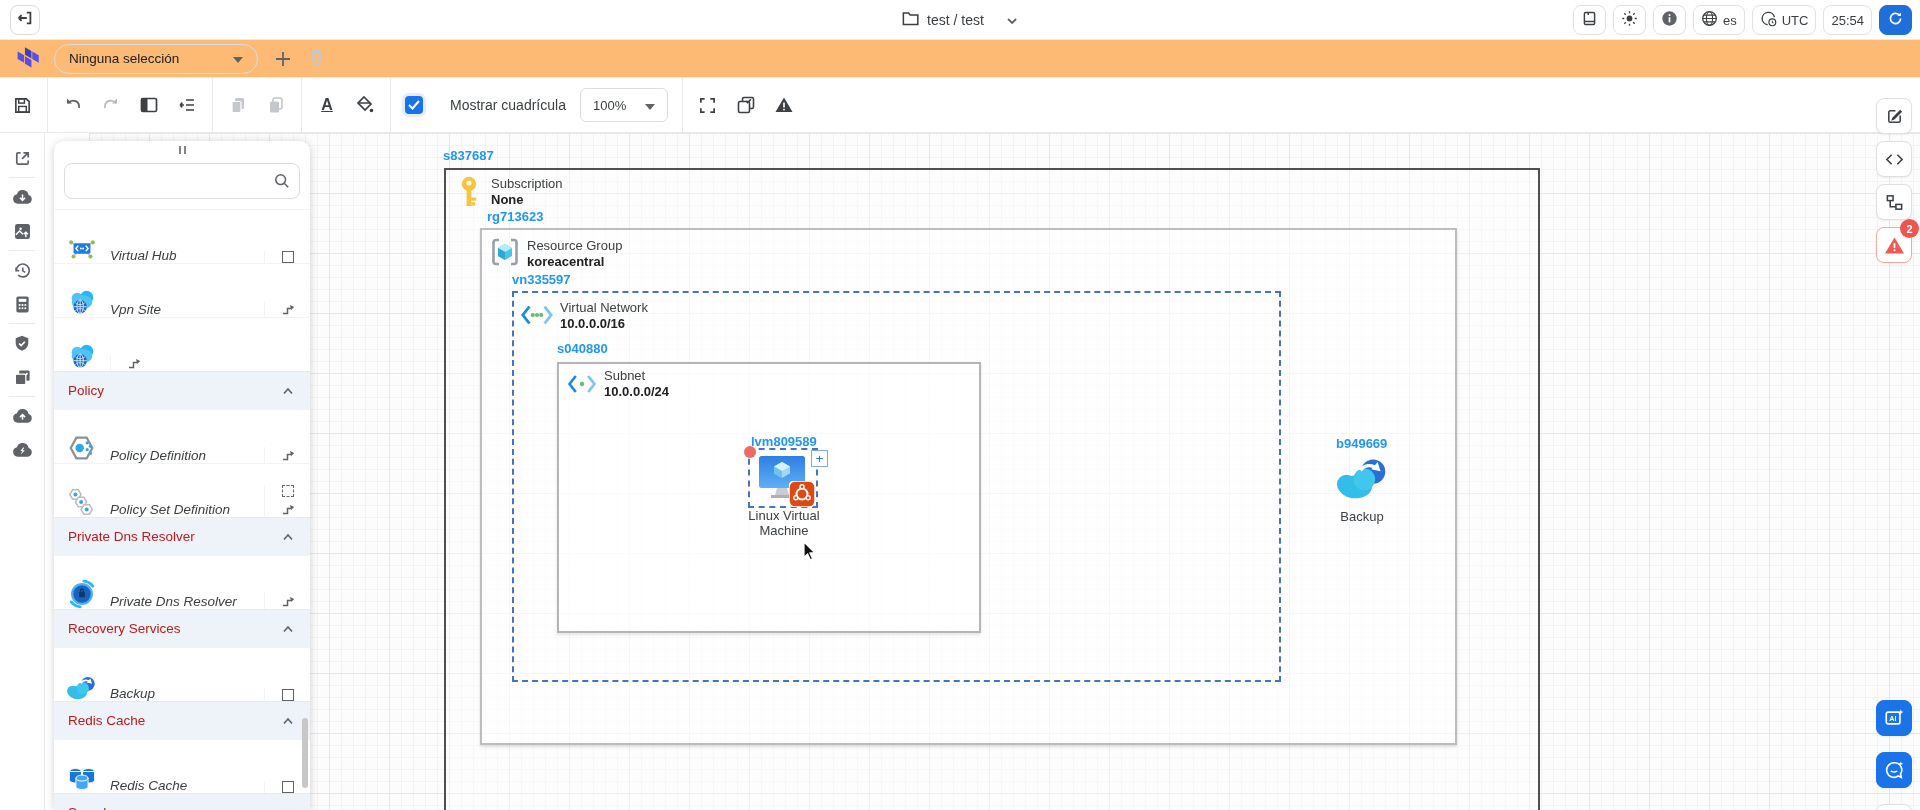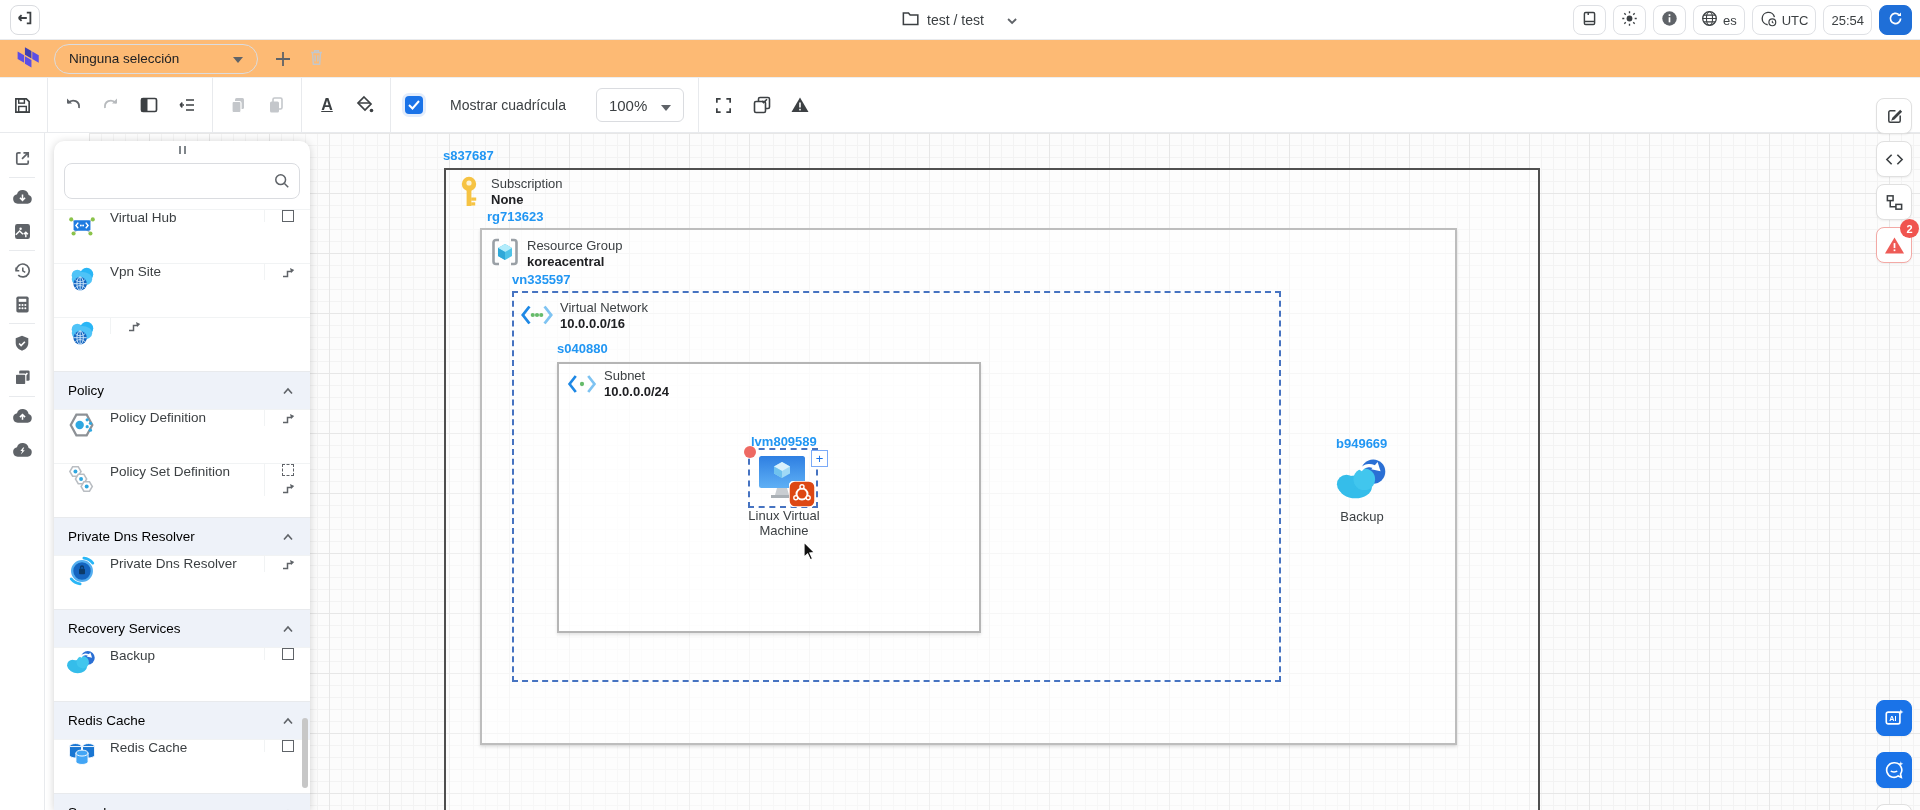--- a/index.html
+++ b/index.html
@@ -20,21 +20,21 @@
   .tf-logo { margin-left:16px; }
   .sel-pill { margin-left:12px; width:204px; height:30px; border:1px solid #dadce0; border-radius:16px; display:flex; align-items:center; justify-content:space-between; padding:0 14px; font-size:13.5px; color:#202124; cursor:pointer; }
   .mini-ic { margin-left:16px; cursor:pointer; display:flex; align-items:center; }
 
   
   .toolbar { position:absolute; left:0; top:78px; width:1920px; height:55px; background:#fff; border-bottom:1px solid #e8eaed; display:flex; align-items:center; }
   .t-ic { width:38px; height:36px; display:flex; align-items:center; justify-content:center; cursor:pointer; color:#5f6368; }
   .t-sep { width:1px; height:55px; background:#e8eaed; margin:0 6px; }
   .chk { width:18px; height:18px; background:#1a73e8; border-radius:4px; display:flex; align-items:center; justify-content:center; box-shadow:0 0 0 3px #e3edfc; cursor:pointer; }
   .grid-label { margin-left:27px; font-size:14px; color:#3c4043; }
-  .zoom-sel { margin-left:30px; width:88px; height:34px; border:1px solid #dadce0; border-radius:6px; display:flex; align-items:center; justify-content:space-between; padding:0 12px; font-size:15px; cursor:pointer; }
+  .zoom-sel { margin-left:14px; width:88px; height:34px; border:1px solid #dadce0; border-radius:6px; display:flex; align-items:center; justify-content:space-between; padding:0 12px; font-size:13px; cursor:pointer; }
 
   
   .left-rail { position:absolute; left:0; top:133px; width:45px; height:677px; background:#fff; border-right:1px solid #e8eaed; display:flex; flex-direction:column; align-items:center; padding-top:8px; }
   .rail-btn { width:36px; height:34px; display:flex; align-items:center; justify-content:center; cursor:pointer; }
   .rail-sep { width:26px; height:1px; background:#e8eaed; margin:2px 0; }
 
   
   .canvas { position:absolute; left:45px; top:133px; width:1875px; height:677px; overflow:hidden;
     background:
       linear-gradient(#e7e7e7 1px, transparent 1px) 0 0/60px 60px,
@@ -47,25 +47,25 @@
   .node-head .nv { font-weight:bold; color:#202124; }
   .node-caption { position:absolute; font-size:13px; color:#3c4043; text-align:center; }
 
   
   .palette { position:absolute; left:54px; top:141px; width:256px; height:669px; background:#fff; border-radius:10px 10px 0 0; box-shadow:0 1px 8px rgba(0,0,0,.18); overflow:hidden; }
   .pal-handle { height:18px; display:flex; align-items:center; justify-content:center; cursor:grab; }
   .pal-handle i { width:2px; height:8px; background:#80868b; display:inline-block; margin:0 1.5px; }
   .pal-search { margin:4px 10px 10px; position:relative; }
   .pal-search input { width:100%; height:36px; border:1px solid #dadce0; border-radius:8px; outline:none; padding:0 34px 0 10px; font-size:13px; }
   .pal-search svg { position:absolute; right:10px; top:10px; }
-  .sb-item { display:flex; align-items:flex-start; height:54px; border-top:1px solid #f1f3f4; cursor:pointer; }
+  .sb-item { display:flex; align-items:flex-end; height:54px; border-top:1px solid #f1f3f4; cursor:pointer;font-style:italic; }
   .sb-item .ic { width:56px; display:flex; align-items:center; justify-content:center; }
   .sb-item .lbl { flex:1; display:flex; align-items:center; font-size:13.5px; color:#3c4043; }
   .sb-item .inds { width:46px; border-left:1px solid #f1f3f4; display:flex; flex-direction:column; align-items:center; justify-content:center; gap:4px; }
-  .sb-header { height:38px; background:#eef2f9; display:flex; align-items:center; justify-content:space-between; padding:0 16px 0 14px; font-size:13.5px; color:#000000; border-top:1px solid #e8eaed; cursor:pointer; }
+  .sb-header { height:38px; background:#eef2f9; display:flex; align-items:center; justify-content:space-between; padding:0 16px 0 14px; font-size:13.5px; color:#b91c1c; border-top:1px solid #e8eaed; cursor:pointer; }
   .ind-sq { width:12px; height:12px; border:1.5px solid #5f6368; display:inline-block; }
   .ind-sq.dash { border-style:dashed; }
   .pal-scroll { position:absolute; right:2px; top:577px; width:6px; height:70px; border-radius:3px; background:#c7c7c7; cursor:pointer; }
 
   
   .r-btn { position:absolute; left:1876px; width:36px; height:36px; background:#fff; border:1px solid #e0e0e0; border-radius:8px; display:flex; align-items:center; justify-content:center; cursor:pointer; box-shadow:0 1px 2px rgba(0,0,0,.06); }
   .r-btn.warn { border-color:#f3a9a5; }
   .badge { position:absolute; right:-8px; top:-9px; width:19px; height:19px; border-radius:50%; background:#f0544f; color:#fff; font-size:11px; font-weight:bold; display:flex; align-items:center; justify-content:center; }
   .r-btn.blue { background:#1a73e8; border-color:#1a73e8; }
 

